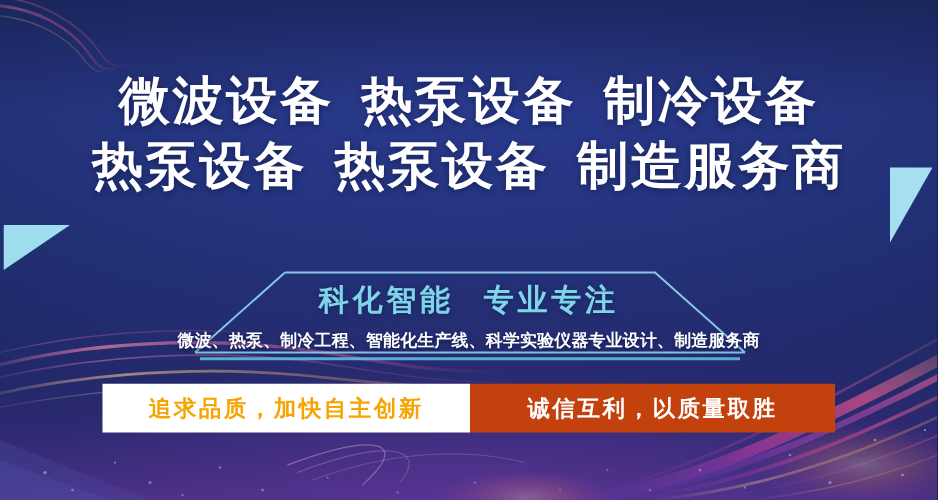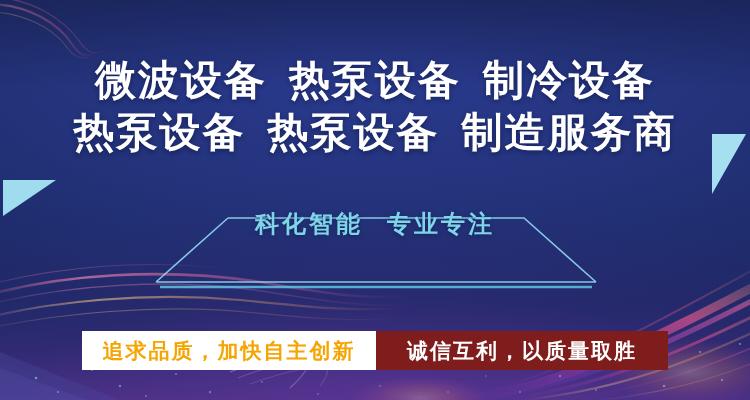--- a/index.html
+++ b/index.html
@@ -83,21 +83,21 @@
     top: 212px;
     width: 452px;
     height: 84px;
     pointer-events: none;
   }
 
   
   .subtitle {
     position: absolute;
     left: 0; right: 0;
-    top: 208px;
+    top: 224px;
     text-align: center;
     color: #7fd4ea;
     font-size: 24px;
     font-weight: bold;
     letter-spacing: 3px;
     white-space: nowrap;
     text-shadow: 0 1px 4px rgba(10,30,70,0.6);
   }
   .sub-gap { display: inline-block; width: 24px; }
 
@@ -121,34 +121,33 @@
     top: 307px;
     width: 586px;
     height: 39px;
     display: flex;
   }
   .slogan {
     height: 100%;
     display: flex;
     align-items: center;
     justify-content: center;
-    font-size: 21px;
+    font-size: 18px;
     font-weight: bold;
     letter-spacing: 2px;
     white-space: nowrap;
-    margin-top: 24px;
   }
   .slogan-white {
     flex: 0 0 294px;
     background: #ffffff;
     color: #f5a400;
   }
   .slogan-orange {
     flex: 1 1 auto;
-    background: #7f1d1d;
+    background: #c2410c;
     color: #ffffff;
   }
 </style>
 </head>
 <body>
 
 <div id="banner">
 
   <div class="bg-base"></div>
 
@@ -260,19 +259,20 @@
 
   <svg class="hexframe" width="452" height="84" viewBox="0 0 452 84">
     <path d="M78,6 L374,6 L446,70 M6,70 L78,6 M6,70 L446,70" fill="none" stroke="#8fd8ef" stroke-width="1.6" opacity="0.9"></path>
     <path d="M10,75 L442,75" fill="none" stroke="#5fc4e4" stroke-width="2.4" opacity="0.85"></path>
   </svg>
 
   <div class="subtitle">
     <span>科化智能</span><span class="sub-gap"></span><span>专业专注</span>
   </div>
 
+  <div class="descline">微波、热泵、制冷工程、智能化生产线、科学实验仪器专业设计、制造服务商</div>
 
   <div class="slogans">
     <div class="slogan slogan-white">追求品质，加快自主创新</div>
     <div class="slogan slogan-orange">诚信互利，以质量取胜</div>
   </div>
 
 </div>
 
 </body></html>

